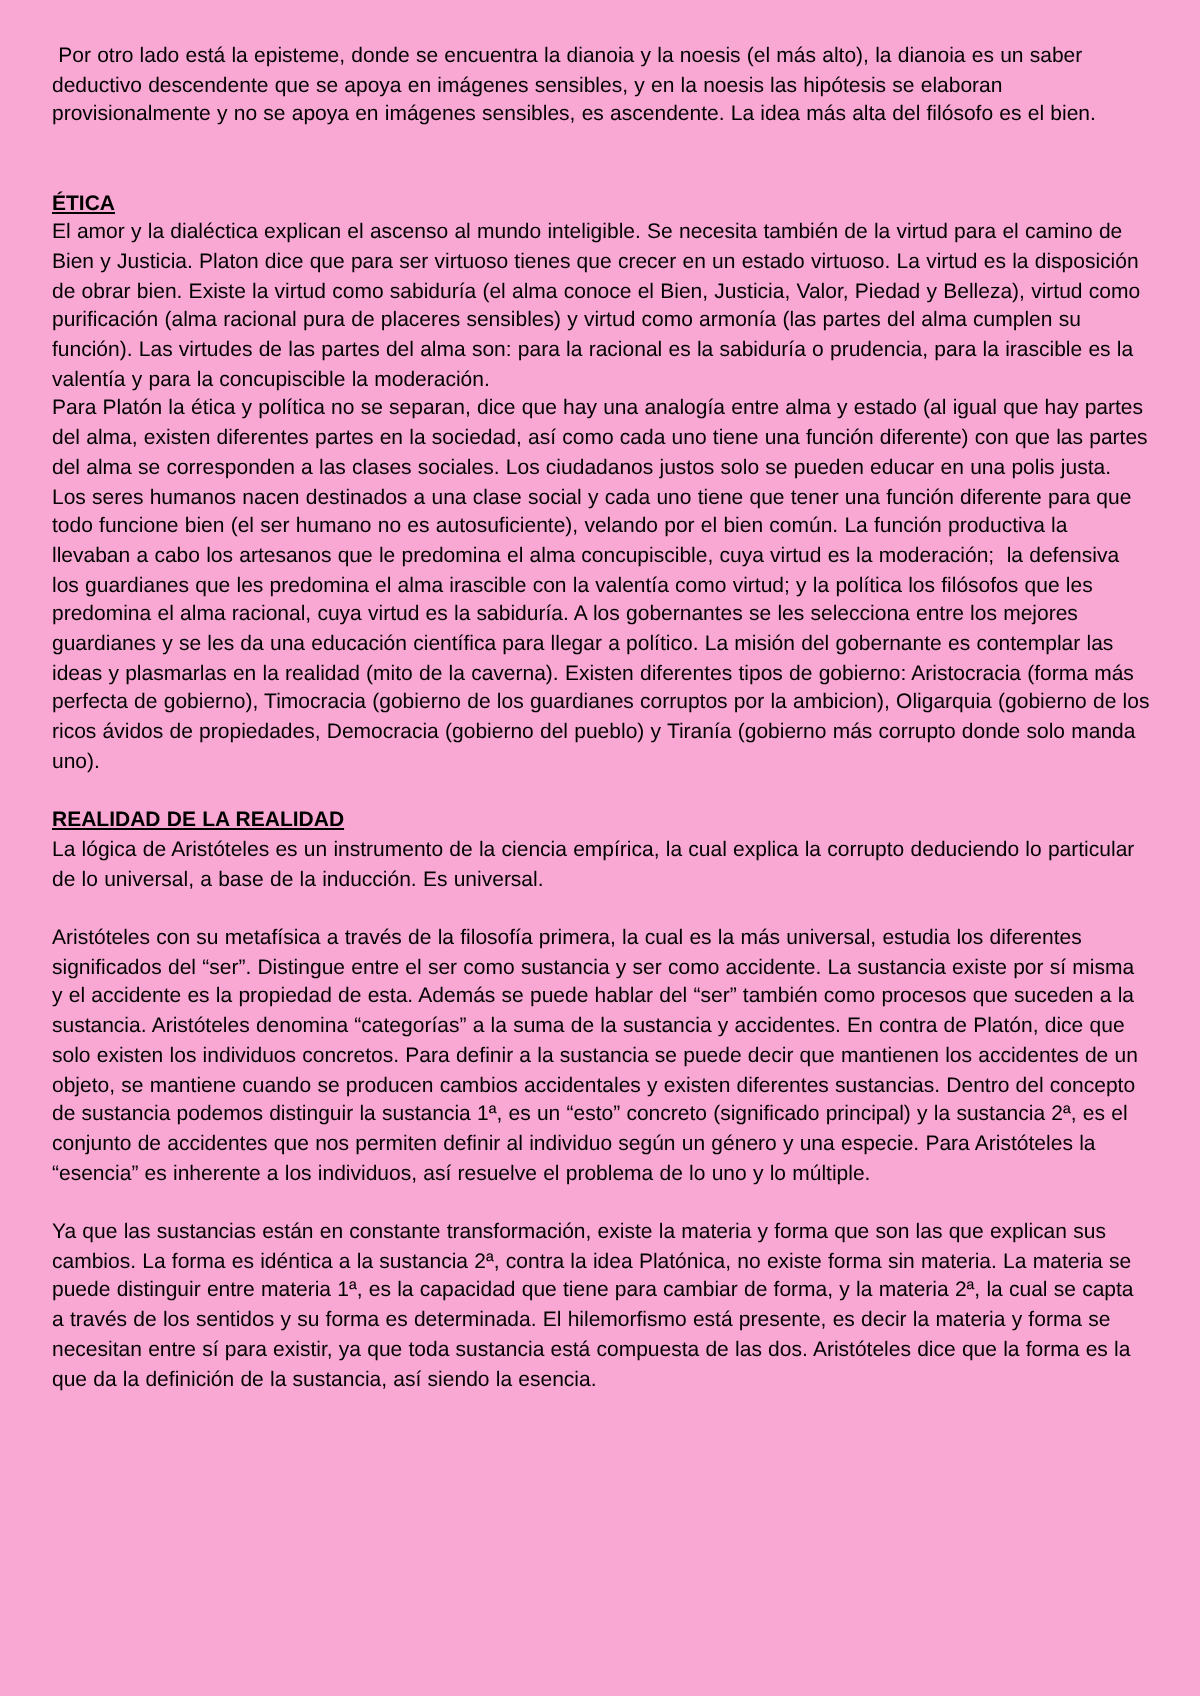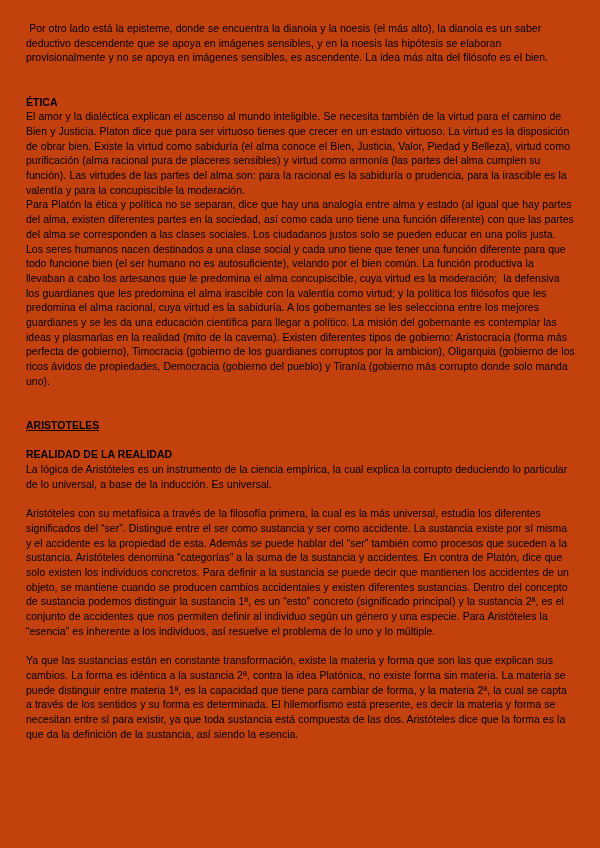--- a/index.html
+++ b/index.html
@@ -6,59 +6,59 @@
   html, body {
     margin: 0;
     padding: 0;
     background: #ffffff;
   }
   .page {
     position: relative;
     box-sizing: border-box;
     width: 600px;
     height: 848px;
-    background: #c2410c;
+    background: #f9a8d4;
     color: #000000;
     padding: 21px 25px 0 26px;
     font-family: "Liberation Sans", "DejaVu Sans", sans-serif;
     font-size: 10.5px;
     line-height: 14.7px;
     overflow: hidden;
   }
   .page p,
   .page h2,
   .page h3 {
     margin: 0;
     padding: 0;
     font-size: inherit;
     line-height: inherit;
     white-space: pre-wrap;       
     word-spacing: 0.2px;
   }
   .heading {
     font-weight: bold;
+    text-decoration: underline;
   }
   .heading.underline {
     text-decoration: underline;
   }
   .mt-1 { margin-top: 14.7px !important; }   
   .mt-2 { margin-top: 29.4px !important; }   
 </style>
 </head>
 <body>
 
 <div class="page">
 
   <p> Por otro lado está la episteme, donde se encuentra la dianoia y la noesis (el más alto), la dianoia es un saber deductivo descendente que se apoya en imágenes sensibles, y en la noesis las hipótesis se elaboran provisionalmente y no se apoya en imágenes sensibles, es ascendente. La idea más alta del filósofo es el bien.</p>
 
   <h2 class="heading mt-2">ÉTICA</h2>
   <p>El amor y la dialéctica explican el ascenso al mundo inteligible. Se necesita también de la virtud para el camino de Bien y Justicia. Platon dice que para ser virtuoso tienes que crecer en un estado virtuoso. La virtud es la disposición de obrar bien. Existe la virtud como sabiduría (el alma conoce el Bien, Justicia, Valor, Piedad y Belleza), virtud como purificación (alma racional pura de placeres sensibles) y virtud como armonía (las partes del alma cumplen su función). Las virtudes de las partes del alma son: para la racional es la sabiduría o prudencia, para la irascible es la valentía y para la concupiscible la moderación.</p>
 
   <p>Para Platón la ética y política no se separan, dice que hay una analogía entre alma y estado (al igual que hay partes del alma, existen diferentes partes en la sociedad, así como cada uno tiene una función diferente) con que las partes del alma se corresponden a las clases sociales. Los ciudadanos justos solo se pueden educar en una polis justa. Los seres humanos nacen destinados a una clase social y cada uno tiene que tener una función diferente para que todo funcione bien (el ser humano no es autosuficiente), velando por el bien común. La función productiva la llevaban a cabo los artesanos que le predomina el alma concupiscible, cuya virtud es la moderación;  la defensiva los guardianes que les predomina el alma irascible con la valentía como virtud; y la política los filósofos que les predomina el alma racional, cuya virtud es la sabiduría. A los gobernantes se les selecciona entre los mejores guardianes y se les da una educación científica para llegar a político. La misión del gobernante es contemplar las ideas y plasmarlas en la realidad (mito de la caverna). Existen diferentes tipos de gobierno: Aristocracia (forma más perfecta de gobierno), Timocracia (gobierno de los guardianes corruptos por la ambicion), Oligarquia (gobierno de los ricos ávidos de propiedades, Democracia (gobierno del pueblo) y Tiranía (gobierno más corrupto donde solo manda uno).</p>
 
-  <h2 class="heading underline mt-2">ARISTOTELES</h2>
 
   <h3 class="heading mt-1">REALIDAD DE LA REALIDAD</h3>
   <p>La lógica de Aristóteles es un instrumento de la ciencia empírica, la cual explica la corrupto deduciendo lo particular de lo universal, a base de la inducción. Es universal.</p>
   <p class="mt-1">Aristóteles con su metafísica a través de la filosofía primera, la cual es la más universal, estudia los diferentes significados del “ser”. Distingue entre el ser como sustancia y ser como accidente. La sustancia existe por sí misma y el accidente es la propiedad de esta. Además se puede hablar del “ser” también como procesos que suceden a la sustancia. Aristóteles denomina “categorías” a la suma de la sustancia y accidentes. En contra de Platón, dice que solo existen los individuos concretos. Para definir a la sustancia se puede decir que mantienen los accidentes de un objeto, se mantiene cuando se producen cambios accidentales y existen diferentes sustancias. Dentro del concepto de sustancia podemos distinguir la sustancia 1ª, es un “esto” concreto (significado principal) y la sustancia 2ª, es el conjunto de accidentes que nos permiten definir al individuo según un género y una especie. Para Aristóteles la “esencia” es inherente a los individuos, así resuelve el problema de lo uno y lo múltiple.</p>
   <p class="mt-1">Ya que las sustancias están en constante transformación, existe la materia y forma que son las que explican sus cambios. La forma es idéntica a la sustancia 2ª, contra la idea Platónica, no existe forma sin materia. La materia se puede distinguir entre materia 1ª, es la capacidad que tiene para cambiar de forma, y la materia 2ª, la cual se capta a través de los sentidos y su forma es determinada. El hilemorfismo está presente, es decir la materia y forma se necesitan entre sí para existir, ya que toda sustancia está compuesta de las dos. Aristóteles dice que la forma es la que da la definición de la sustancia, así siendo la esencia.</p>
 
 </div>
 
 </body></html>

